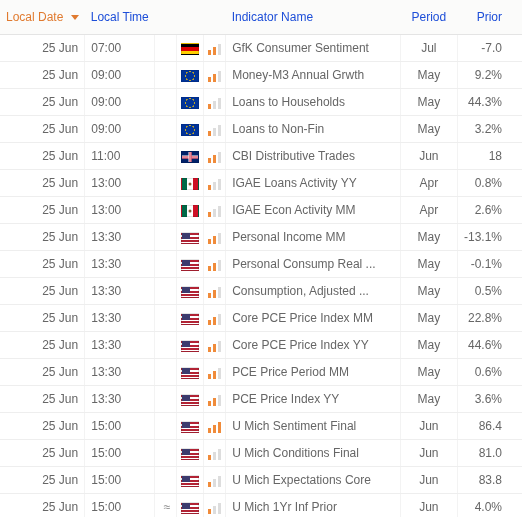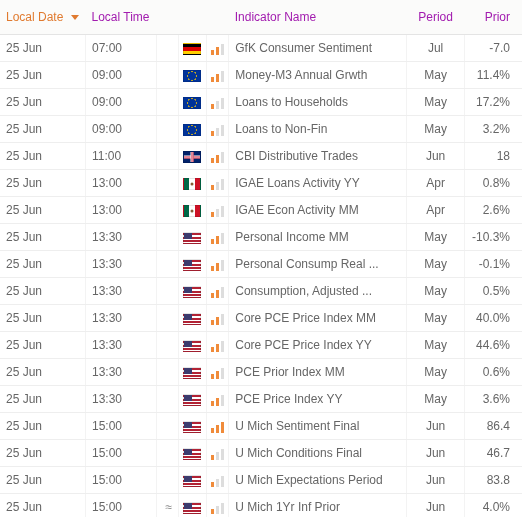--- a/index.html
+++ b/index.html
@@ -9,21 +9,21 @@
     font-size: 12px;
     color: #555;
     background: #fff;
     width: 522px;
   }
   .table { width: 522px; border-collapse: collapse; }
   .thead-row { background: #fbfbfa; }
   .th {
     text-align: left;
     padding: 10px 6px;
-    color: #a21caf;
+    color: #1d4ed8;
     font-weight: normal;
     border-bottom: 1px solid #e4e4e4;
     white-space: nowrap;
   }
   .th-center { text-align: center; }
   .th-right { text-align: right; }
   .sort-arrow {
     display: inline-block;
     width: 0; height: 0;
     border-left: 4px solid transparent;
@@ -33,31 +33,31 @@
     vertical-align: middle;
   }
   .td {
     padding: 6px 6px;
     border-bottom: 1px solid #eee;
     border-right: 1px solid #f3f3f3;
     white-space: nowrap;
     background: #fff;
     color: #666;
   }
-  .td:first-child { border-left: 0; }
+  .td:first-child { border-left: 0; text-align: right; }
   .td:last-child { border-right: 0; }
   .td-center { text-align: center; }
   .td-right { text-align: right; }
   .col-date { width: 55px; margin-left: 16px; }
   .col-time { width: 52px; }
   .col-icon { width: 22px; padding: 6px 2px; text-align:center; }
   .col-flag { width: 28px; padding: 6px 3px; text-align:center; }
   .col-name { width: 176px; overflow: hidden; text-overflow: ellipsis; }
   .col-period { width: 58px; }
-  .col-prior { width: 55px; text-align:right; padding-right:12px;}
+  .col-prior { width: 55px; text-align:right; padding-right:20px;}
   .sorted-col { color: #e07a2f; }
 
   .flag {
     display: inline-block;
     width: 18px; height: 12px;
     vertical-align: middle;
     border: 1px solid rgba(0,0,0,.1);
     position: relative;
     overflow: hidden;
   }
@@ -157,35 +157,35 @@
         <td class="td col-time"><span>09:00</span></td>
         <td class="td col-icon"></td>
         <td class="td col-flag"><span class="flag flag-eu"></span></td>
         <td class="td col-icon"><span class="bars">
             <span class="b1 on"></span>
             <span class="b2 on"></span>
             <span class="b3 "></span>
           </span></td>
         <td class="td col-name"><span>Money-M3 Annual Grwth</span></td>
         <td class="td col-period td-center"><span>May</span></td>
-        <td class="td col-prior td-right"><span>11.4%</span></td>
+        <td class="td col-prior td-right"><span>9.2%</span></td>
       </tr>
       <tr>
         <td class="td col-date"><span>25 Jun</span></td>
         <td class="td col-time"><span>09:00</span></td>
         <td class="td col-icon"></td>
         <td class="td col-flag"><span class="flag flag-eu"></span></td>
         <td class="td col-icon"><span class="bars">
             <span class="b1 on"></span>
             <span class="b2 "></span>
             <span class="b3 "></span>
           </span></td>
         <td class="td col-name"><span>Loans to Households</span></td>
         <td class="td col-period td-center"><span>May</span></td>
-        <td class="td col-prior td-right"><span>17.2%</span></td>
+        <td class="td col-prior td-right"><span>44.3%</span></td>
       </tr>
       <tr>
         <td class="td col-date"><span>25 Jun</span></td>
         <td class="td col-time"><span>09:00</span></td>
         <td class="td col-icon"></td>
         <td class="td col-flag"><span class="flag flag-eu"></span></td>
         <td class="td col-icon"><span class="bars">
             <span class="b1 on"></span>
             <span class="b2 "></span>
             <span class="b3 "></span>
@@ -241,21 +241,21 @@
         <td class="td col-time"><span>13:30</span></td>
         <td class="td col-icon"></td>
         <td class="td col-flag"><span class="flag flag-us"></span></td>
         <td class="td col-icon"><span class="bars">
             <span class="b1 on"></span>
             <span class="b2 on"></span>
             <span class="b3 "></span>
           </span></td>
         <td class="td col-name"><span>Personal Income MM</span></td>
         <td class="td col-period td-center"><span>May</span></td>
-        <td class="td col-prior td-right"><span>-10.3%</span></td>
+        <td class="td col-prior td-right"><span>-13.1%</span></td>
       </tr>
       <tr>
         <td class="td col-date"><span>25 Jun</span></td>
         <td class="td col-time"><span>13:30</span></td>
         <td class="td col-icon"></td>
         <td class="td col-flag"><span class="flag flag-us"></span></td>
         <td class="td col-icon"><span class="bars">
             <span class="b1 on"></span>
             <span class="b2 on"></span>
             <span class="b3 "></span>
@@ -283,21 +283,21 @@
         <td class="td col-time"><span>13:30</span></td>
         <td class="td col-icon"></td>
         <td class="td col-flag"><span class="flag flag-us"></span></td>
         <td class="td col-icon"><span class="bars">
             <span class="b1 on"></span>
             <span class="b2 on"></span>
             <span class="b3 "></span>
           </span></td>
         <td class="td col-name"><span>Core PCE Price Index MM</span></td>
         <td class="td col-period td-center"><span>May</span></td>
-        <td class="td col-prior td-right"><span>40.0%</span></td>
+        <td class="td col-prior td-right"><span>22.8%</span></td>
       </tr>
       <tr>
         <td class="td col-date"><span>25 Jun</span></td>
         <td class="td col-time"><span>13:30</span></td>
         <td class="td col-icon"></td>
         <td class="td col-flag"><span class="flag flag-us"></span></td>
         <td class="td col-icon"><span class="bars">
             <span class="b1 on"></span>
             <span class="b2 on"></span>
             <span class="b3 "></span>
@@ -309,21 +309,21 @@
       <tr>
         <td class="td col-date"><span>25 Jun</span></td>
         <td class="td col-time"><span>13:30</span></td>
         <td class="td col-icon"></td>
         <td class="td col-flag"><span class="flag flag-us"></span></td>
         <td class="td col-icon"><span class="bars">
             <span class="b1 on"></span>
             <span class="b2 on"></span>
             <span class="b3 "></span>
           </span></td>
-        <td class="td col-name"><span>PCE Prior Index MM</span></td>
+        <td class="td col-name"><span>PCE Price Period MM</span></td>
         <td class="td col-period td-center"><span>May</span></td>
         <td class="td col-prior td-right"><span>0.6%</span></td>
       </tr>
       <tr>
         <td class="td col-date"><span>25 Jun</span></td>
         <td class="td col-time"><span>13:30</span></td>
         <td class="td col-icon"></td>
         <td class="td col-flag"><span class="flag flag-us"></span></td>
         <td class="td col-icon"><span class="bars">
             <span class="b1 on"></span>
@@ -353,33 +353,33 @@
         <td class="td col-time"><span>15:00</span></td>
         <td class="td col-icon"></td>
         <td class="td col-flag"><span class="flag flag-us"></span></td>
         <td class="td col-icon"><span class="bars">
             <span class="b1 on"></span>
             <span class="b2 "></span>
             <span class="b3 "></span>
           </span></td>
         <td class="td col-name"><span>U Mich Conditions Final</span></td>
         <td class="td col-period td-center"><span>Jun</span></td>
-        <td class="td col-prior td-right"><span>46.7</span></td>
+        <td class="td col-prior td-right"><span>81.0</span></td>
       </tr>
       <tr>
         <td class="td col-date"><span>25 Jun</span></td>
         <td class="td col-time"><span>15:00</span></td>
         <td class="td col-icon"></td>
         <td class="td col-flag"><span class="flag flag-us"></span></td>
         <td class="td col-icon"><span class="bars">
             <span class="b1 on"></span>
             <span class="b2 "></span>
             <span class="b3 "></span>
           </span></td>
-        <td class="td col-name"><span>U Mich Expectations Period</span></td>
+        <td class="td col-name"><span>U Mich Expectations Core</span></td>
         <td class="td col-period td-center"><span>Jun</span></td>
         <td class="td col-prior td-right"><span>83.8</span></td>
       </tr>
       <tr>
         <td class="td col-date"><span>25 Jun</span></td>
         <td class="td col-time"><span>15:00</span></td>
         <td class="td col-icon"><span class="approx">≈</span></td>
         <td class="td col-flag"><span class="flag flag-us"></span></td>
         <td class="td col-icon"><span class="bars">
             <span class="b1 on"></span>

